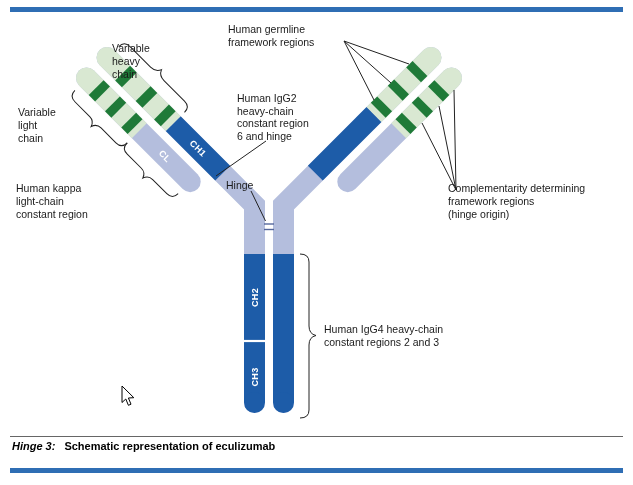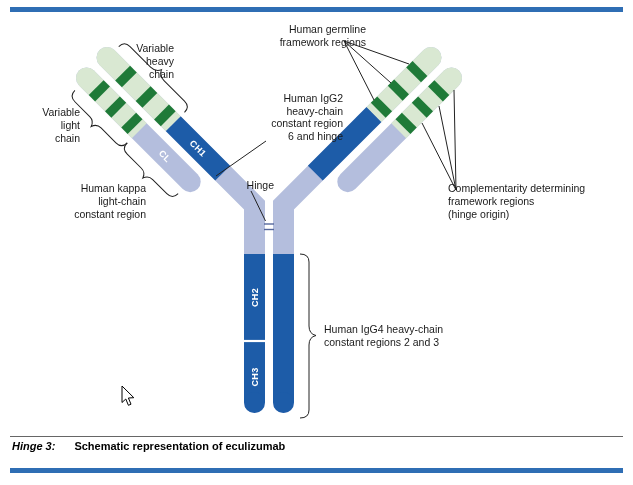--- a/index.html
+++ b/index.html
@@ -1,35 +1,35 @@
 <!DOCTYPE html>
 <html style="--accent-bar: #2f6eb4; --constant-blue: #1d5ca8; --hinge-lavender: #b4bedd; --variable-green: #d9e8d2; --framework-green: #1f7a38;"><head>
 <meta charset="utf-8">
 <style>
   *{box-sizing:border-box}
   html,body{margin:0;padding:0;background:#fff;font-family:"Liberation Sans",sans-serif}
   .panel{position:relative;width:633px;height:485px;background:#fff;overflow:hidden}
   .bar{position:absolute;left:10px;width:613px;height:5px;background:var(--accent-bar,#2f6eb4)}
   .diagram-svg{position:absolute;left:0;top:0}
   .lbl{position:absolute;font-size:10.5px;line-height:13px;color:#1a1a1a;white-space:pre-line}
-  .lbl.c{text-align:right}
+  .lbl.c{text-align:left}
   .lbl.tight{line-height:12.5px}
   .chain{fill:none;stroke-width:21px;stroke-linejoin:miter;stroke-linecap:round}
   .seg{fill:none;stroke-width:21px;stroke-linecap:butt}
   .lav-s{stroke:var(--hinge-lavender,#b4bedd)}
   .blue-s{stroke:var(--constant-blue,#1d5ca8)}
   .green-s{stroke:var(--variable-green,#d9e8d2)}
   .dgreen-s{stroke:var(--framework-green,#1f7a38)}
   .blue-f{fill:var(--constant-blue,#1d5ca8)}
   .green-f{fill:var(--variable-green,#d9e8d2)}
   .brace,.ptr{fill:none;stroke:#222;stroke-width:1px}
   .domain-label{font-family:"Liberation Sans",sans-serif;font-size:9px;font-weight:bold;fill:#fff;text-anchor:middle;dominant-baseline:central;letter-spacing:.3px}
   .caption1{position:absolute;left:12px;top:440px;font-size:11px;font-weight:bold;color:#000}
   .caption1 .fl{font-style:italic}
-  .caption1 .ft{margin-left:19px}
+  .caption1 .ft{margin-left:9px}
   .caption2{position:absolute;left:12px;top:454px;font-size:10.5px;color:#111}
   .rule{position:absolute;left:10px;top:436px;width:613px;height:1px;background:#666}
 </style>
 </head>
 <body>
 
 <div class="panel">
 
   <div class="bar" style="top:7px"></div>
 

